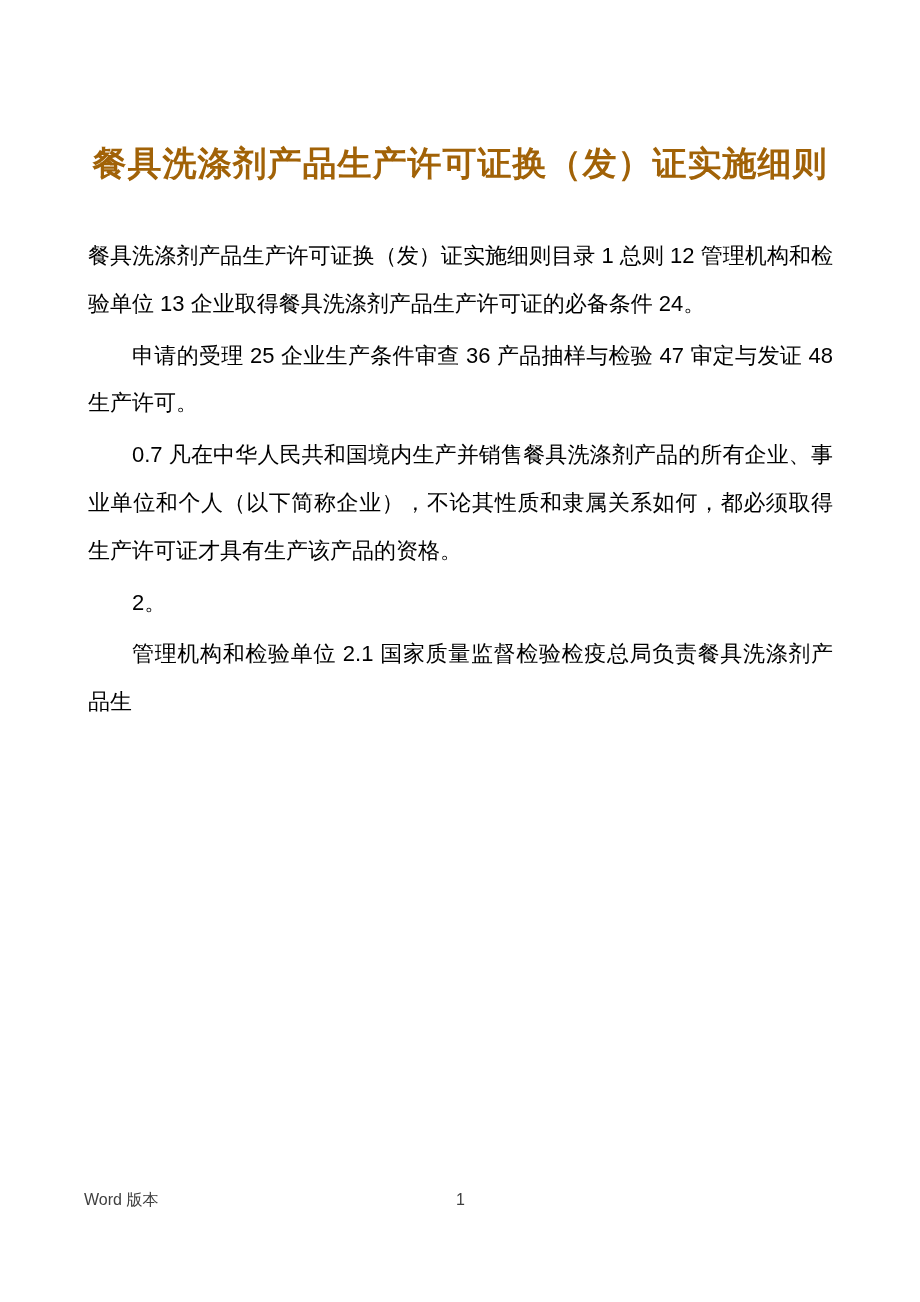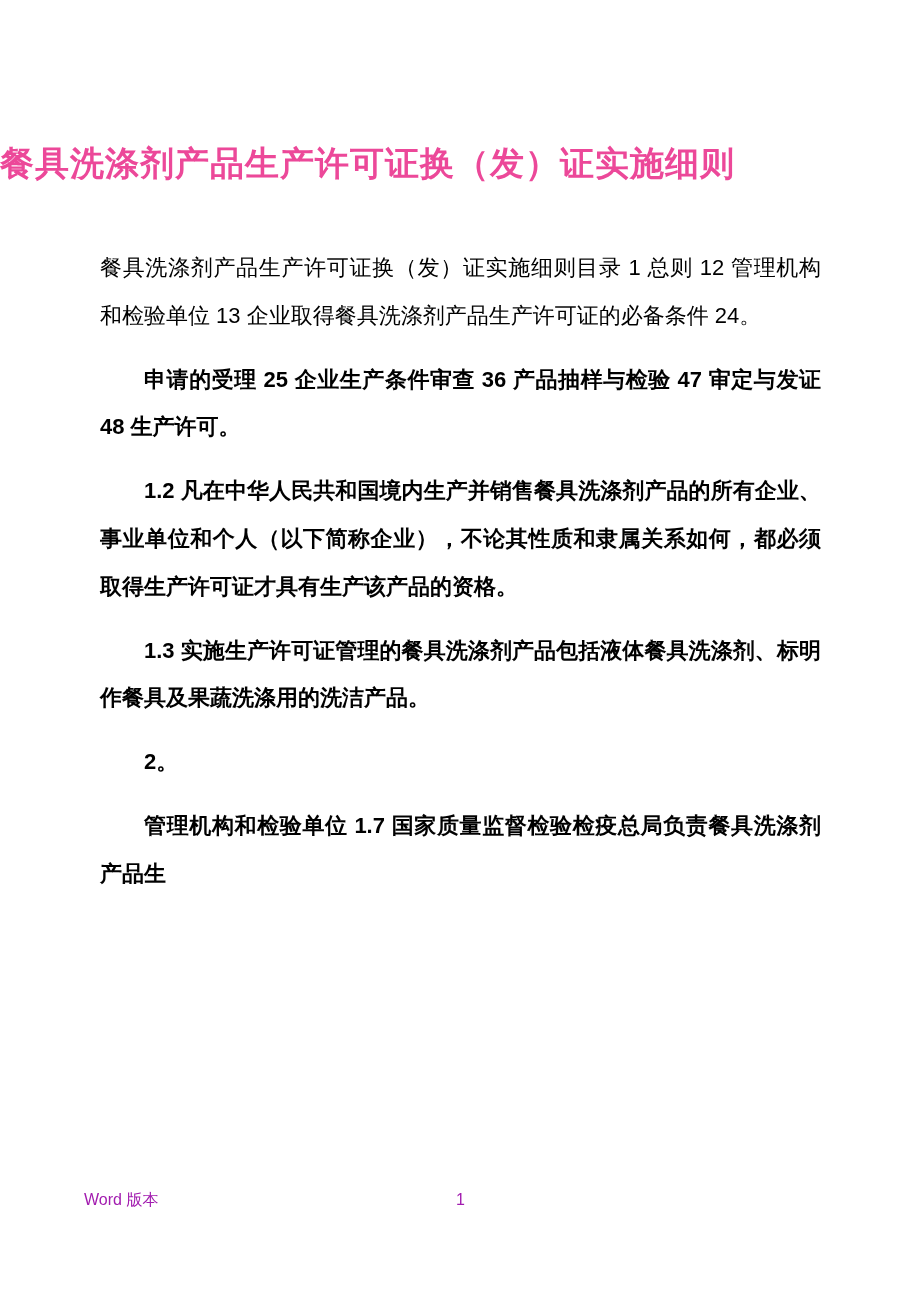--- a/index.html
+++ b/index.html
@@ -13,55 +13,55 @@
     height: 1302px;
     background: #ffffff;
     overflow: hidden;
     font-family: "Liberation Sans", "DejaVu Sans", serif;
     color: #000000;
   }
   .doc-title {
     margin: 0;
     padding-top: 140px;
     width: 920px;
+    text-align: center;
     font-family: "Liberation Serif", "DejaVu Serif", serif;
     font-weight: bold;
     font-size: 34px;
     line-height: 48px;
     letter-spacing: 1px;
-    color: #ec4899;
+    color: #a16207;
   }
   .doc-body {
     position: absolute;
     left: 84px;
     top: 228px;
     width: 753px;
     font-size: 22px;
     line-height: 47.8px;
     text-align: justify;
     text-justify: inter-ideograph;
     color: #000000;
   }
   .doc-body p {
-    margin: 16px;
+    margin: 4px;
     padding: 0;
   }
   .doc-body p.indent {
     text-indent: 2em;
-    font-weight: bold;
   }
   .doc-footer {
     position: absolute;
     left: 84px;
     top: 1186px;
     width: 753px;
     height: 28px;
     font-size: 16px;
     line-height: 28px;
-    color: #a21caf;
+    color: #404040;
   }
   .footer-left {
     position: absolute;
     left: 0;
     top: 0;
   }
   .footer-page {
     position: absolute;
     left: 0;
     width: 100%;
@@ -72,24 +72,23 @@
 </head>
 <body>
 
 <div class="page">
 
   <h1 class="doc-title">餐具洗涤剂产品生产许可证换（发）证实施细则</h1>
 
   <div class="doc-body">
     <p>餐具洗涤剂产品生产许可证换（发）证实施细则目录 1 总则 12 管理机构和检验单位 13 企业取得餐具洗涤剂产品生产许可证的必备条件 24。</p>
     <p class="indent">申请的受理 25 企业生产条件审查 36 产品抽样与检验 47 审定与发证 48 生产许可。</p>
-    <p class="indent">1.2 凡在中华人民共和国境内生产并销售餐具洗涤剂产品的所有企业、事业单位和个人（以下简称企业），不论其性质和隶属关系如何，都必须取得生产许可证才具有生产该产品的资格。</p>
-    <p class="indent">1.3 实施生产许可证管理的餐具洗涤剂产品包括液体餐具洗涤剂、标明作餐具及果蔬洗涤用的洗洁产品。</p>
+    <p class="indent">0.7 凡在中华人民共和国境内生产并销售餐具洗涤剂产品的所有企业、事业单位和个人（以下简称企业），不论其性质和隶属关系如何，都必须取得生产许可证才具有生产该产品的资格。</p>
     <p class="indent">2。</p>
-    <p class="indent">管理机构和检验单位 1.7 国家质量监督检验检疫总局负责餐具洗涤剂产品生</p>
+    <p class="indent">管理机构和检验单位 2.1 国家质量监督检验检疫总局负责餐具洗涤剂产品生</p>
   </div>
 
   <div class="doc-footer">
     <span class="footer-left">Word 版本</span>
     <span class="footer-page">1</span>
   </div>
 
 </div>
 
 </body></html>

